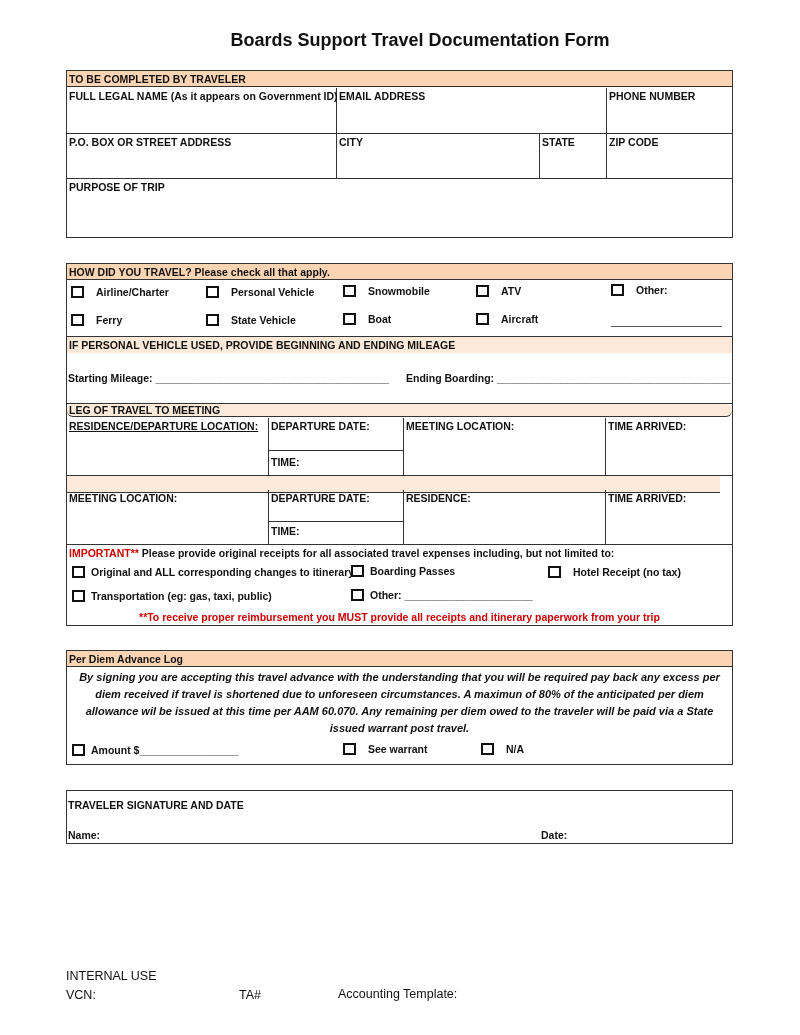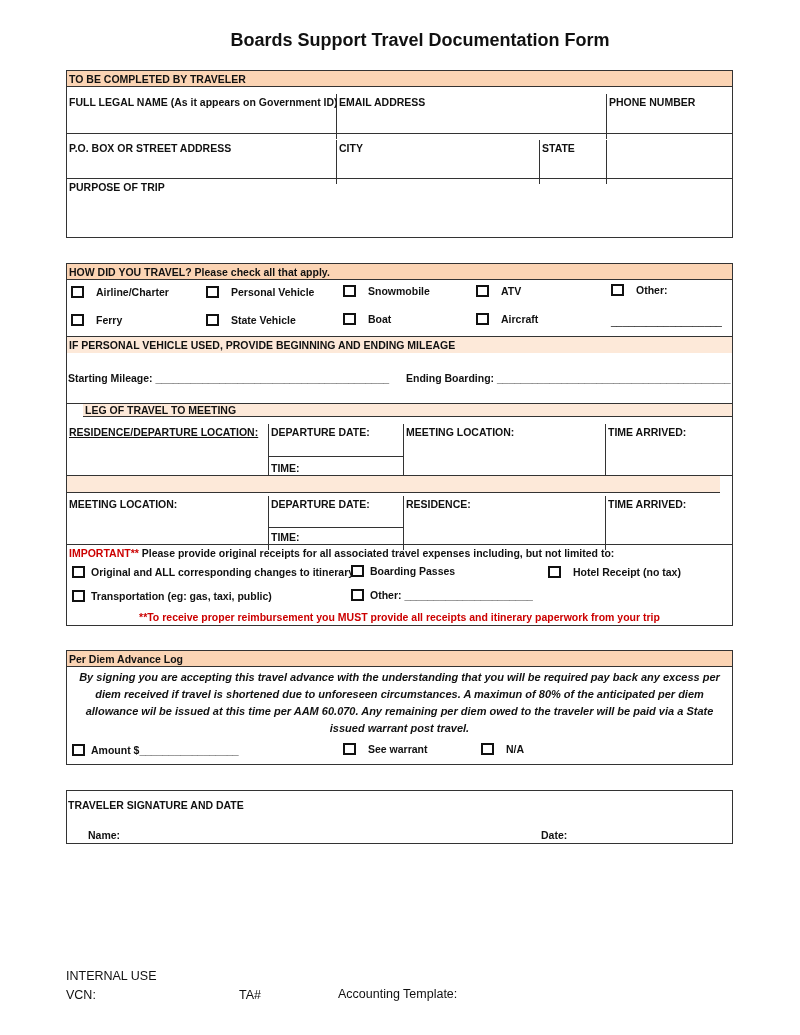--- a/index.html
+++ b/index.html
@@ -13,21 +13,21 @@
     font-size: 18px; font-weight: bold; color: #111; margin-left: 20px;
   }
   .box { position: absolute; border: 1.5px solid #333; }
   .hdr {
     background: #fbd4b4; font-size: 10.5px; font-weight: bold;
     padding: 1px 2px; height: 16px; line-height: 14px; border-bottom: 1.5px solid #333;
     white-space: nowrap; overflow: hidden;
   }
   .hdr.light { background: #fde9d9; }
   .lbl { font-size: 10.5px; font-weight: bold; padding: 2px 2px; white-space: nowrap; }
-  .cell { position: absolute; border-right: 1.5px solid #333; margin-top: 6px; }
+  .cell { position: absolute; border-right: 1.5px solid #333; }
   .cell.last { border-right: none; }
   .row { position: absolute; left: 0; right: 0; border-bottom: 1.5px solid #333; }
   .row.nob { border-bottom: none; }
   .cb {
     display: inline-block; width: 13px; height: 12px; border: 2px solid #111;
     vertical-align: middle; background: #fff;
   }
   .opt { position: absolute; font-size: 10.5px; font-weight: bold; white-space: nowrap; display: flex; align-items: center; }
   .opt .cb { margin-right: 12px; }
   .opt.tight .cb { margin-right: 6px; }
@@ -59,20 +59,23 @@
   <div class="row" style="top:63px; height:45px;">
     <div class="cell" style="left:0; width:270px; height:100%;">
       <div class="lbl">P.O. BOX OR STREET ADDRESS</div>
     </div>
     <div class="cell" style="left:270px; width:203px; height:100%;">
       <div class="lbl">CITY</div>
     </div>
     <div class="cell" style="left:473px; width:67px; height:100%;">
       <div class="lbl">STATE</div>
     </div>
+    <div class="cell last" style="left:540px; right:0; height:100%;">
+      <div class="lbl">ZIP CODE</div>
+    </div>
   </div>
   <div class="row nob" style="top:108px; height:58px;">
     <div class="lbl">PURPOSE OF TRIP</div>
   </div>
 </div>
 
 <div class="box" style="left:66px; top:263px; width:667px; height:363px;">
   <div class="hdr">HOW DID YOU TRAVEL? Please check all that apply.</div>
 
   <div class="opt" style="left:4px; top:22px;">
@@ -117,21 +120,21 @@
   <div style="position:absolute; left:0; right:0; top:72px; border-top:1.5px solid #333;"></div>
   <div class="hdr light" style="position:absolute; left:0; right:0; top:73px; border-bottom:none; background:#fde9d9;">IF PERSONAL VEHICLE USED, PROVIDE BEGINNING AND ENDING MILEAGE</div>
   <div class="opt" style="left:1px; top:108px;">
     <span>Starting Mileage: ________________________________________</span>
   </div>
   <div class="opt" style="left:339px; top:108px;">
     <span>Ending Boarding: ________________________________________</span>
   </div>
 
   <div style="position:absolute; left:0; right:0; top:139px; border-top:1.5px solid #333;"></div>
-  <div class="hdr light" style="position:absolute; left:16px; right:0; top:140px; height:13px; line-height:12px; padding-top:0;">LEG OF TRAVEL TO MEETING</div>
+  <div class="hdr light" style="position:absolute; left:0; right:0; top:140px; height:13px; line-height:12px; padding-top:0;border-radius:6px;">LEG OF TRAVEL TO MEETING</div>
   <div style="position:absolute; left:0; right:0; top:154px; height:58px;">
     <div class="cell" style="left:0; width:202px; height:100%;text-decoration:underline;">
       <div class="lbl">RESIDENCE/DEPARTURE LOCATION:</div>
     </div>
     <div class="cell" style="left:202px; width:135px; height:100%;">
       <div style="height:33px; border-bottom:1.5px solid #333;">
         <div class="lbl">DEPARTURE DATE:</div>
       </div>
       <div>
         <div class="lbl" style="padding-top:5px;">TIME:</div>
@@ -205,21 +208,21 @@
     <span>See warrant</span>
   </div>
   <div class="opt" style="left:414px; top:92px;">
     <span class="cb"></span>
     <span>N/A</span>
   </div>
 </div>
 
 <div class="box" style="left:66px; top:790px; width:667px; height:54px;">
   <div class="opt" style="left:1px; top:8px;">TRAVELER SIGNATURE AND DATE</div>
-  <div class="opt" style="left:1px; top:38px;padding-left:20px;">
+  <div class="opt" style="left:1px; top:38px;">
     <span>Name:</span>
   </div>
   <div class="opt" style="left:474px; top:38px;">
     <span>Date:</span>
   </div>
 </div>
 
 <div class="plain" style="left:66px; top:969px;">INTERNAL USE</div>
 <div class="plain" style="left:66px; top:988px;">VCN:</div>
 <div class="plain" style="left:239px; top:988px;">TA#</div>

